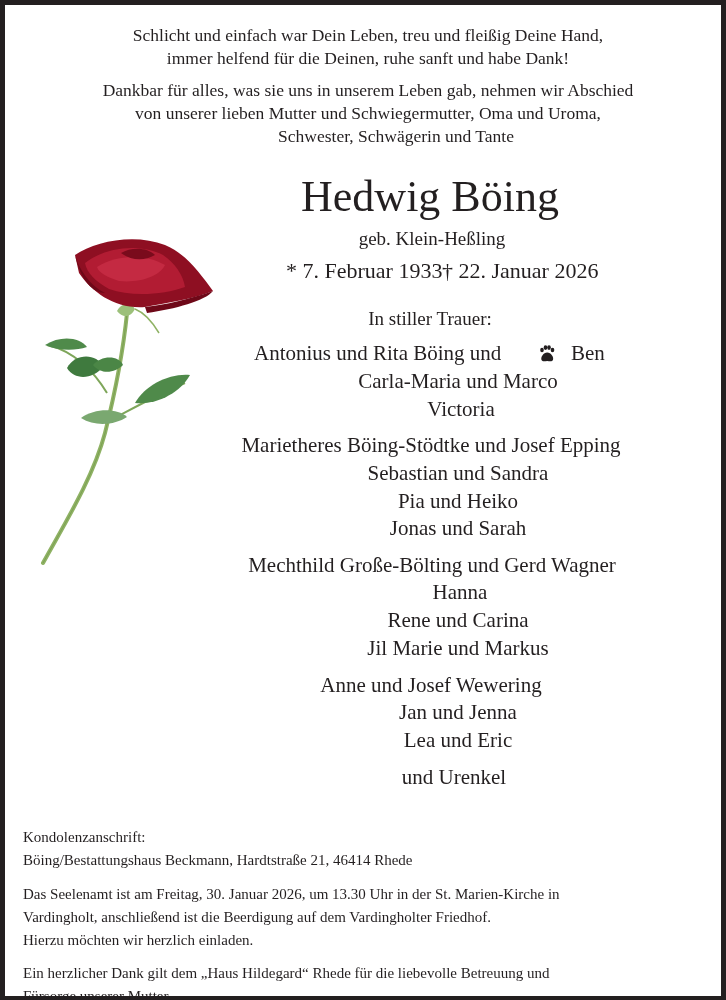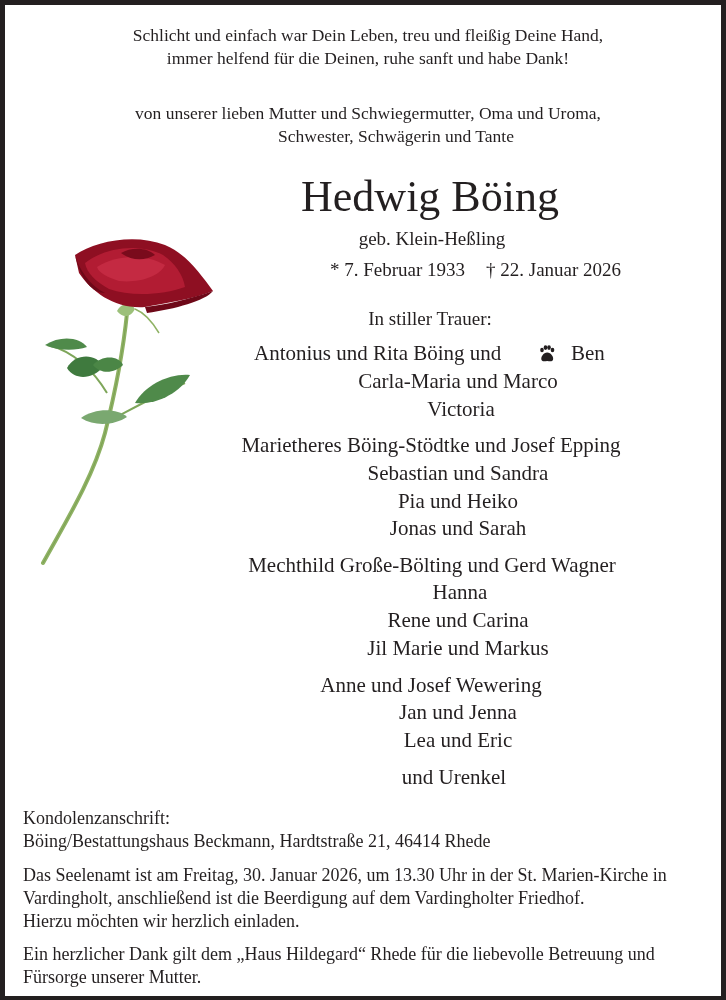--- a/index.html
+++ b/index.html
@@ -10,35 +10,36 @@
       border-bottom-width: 4px;
     }
     .t {
       position: absolute; font-family: "Liberation Serif", "DejaVu Serif", serif;
       color: #231f20; white-space: nowrap; line-height: 1;
     }
     .c { transform: translateX(-50%); }
     .intro { font-size: 17.5px; }
     .name { font-size: 44px; }
     .sub { font-size: 19px; }
-    .dates { font-size: 19px; margin-left: 44px; }
+    .dates { font-size: 22px; }
     .trauer { font-size: 19px; text-align: right; }
     .fam { font-size: 21px; }
-    .bottom { font-size: 18px; left: 18px; }
+    .bottom { font-size: 15px; left: 18px; margin-top: 21px; }
     .paw { position: absolute; }
     .rose { position: absolute; left: 30px; top: 228px; }
   </style>
 </head>
 <body>
 
 <div class="frame">
 
   <div class="t c intro" style="left:363px; top:22px;">Schlicht und einfach war Dein Leben, treu und fleißig Deine Hand,</div>
   <div class="t c intro" style="left:363px; top:45px;">immer helfend für die Deinen, ruhe sanft und habe Dank!</div>
 
+  <div class="t c intro" style="left:363px; top:77px;">Dankbar für alles, was sie uns in unserem Leben gab, nehmen wir Abschied</div>
   <div class="t c intro" style="left:363px; top:100px;">von unserer lieben Mutter und Schwiegermutter, Oma und Uroma,</div>
   <div class="t c intro" style="left:363px; top:123px;margin-left:28px;">Schwester, Schwägerin und Tante</div>
 
   <div class="t c name" style="left:425px; top:170px;">Hedwig Böing</div>
   <div class="t c sub" style="left:427px; top:224px;">geb. Klein-Heßling</div>
   <div class="t dates" style="left:281px; top:255px;">* 7. Februar 1933</div>
   <div class="t dates" style="left:437px; top:255px;">† 22. Januar 2026</div>
 
   <svg class="rose" width="185" height="335" viewBox="0 0 185 335">
 

